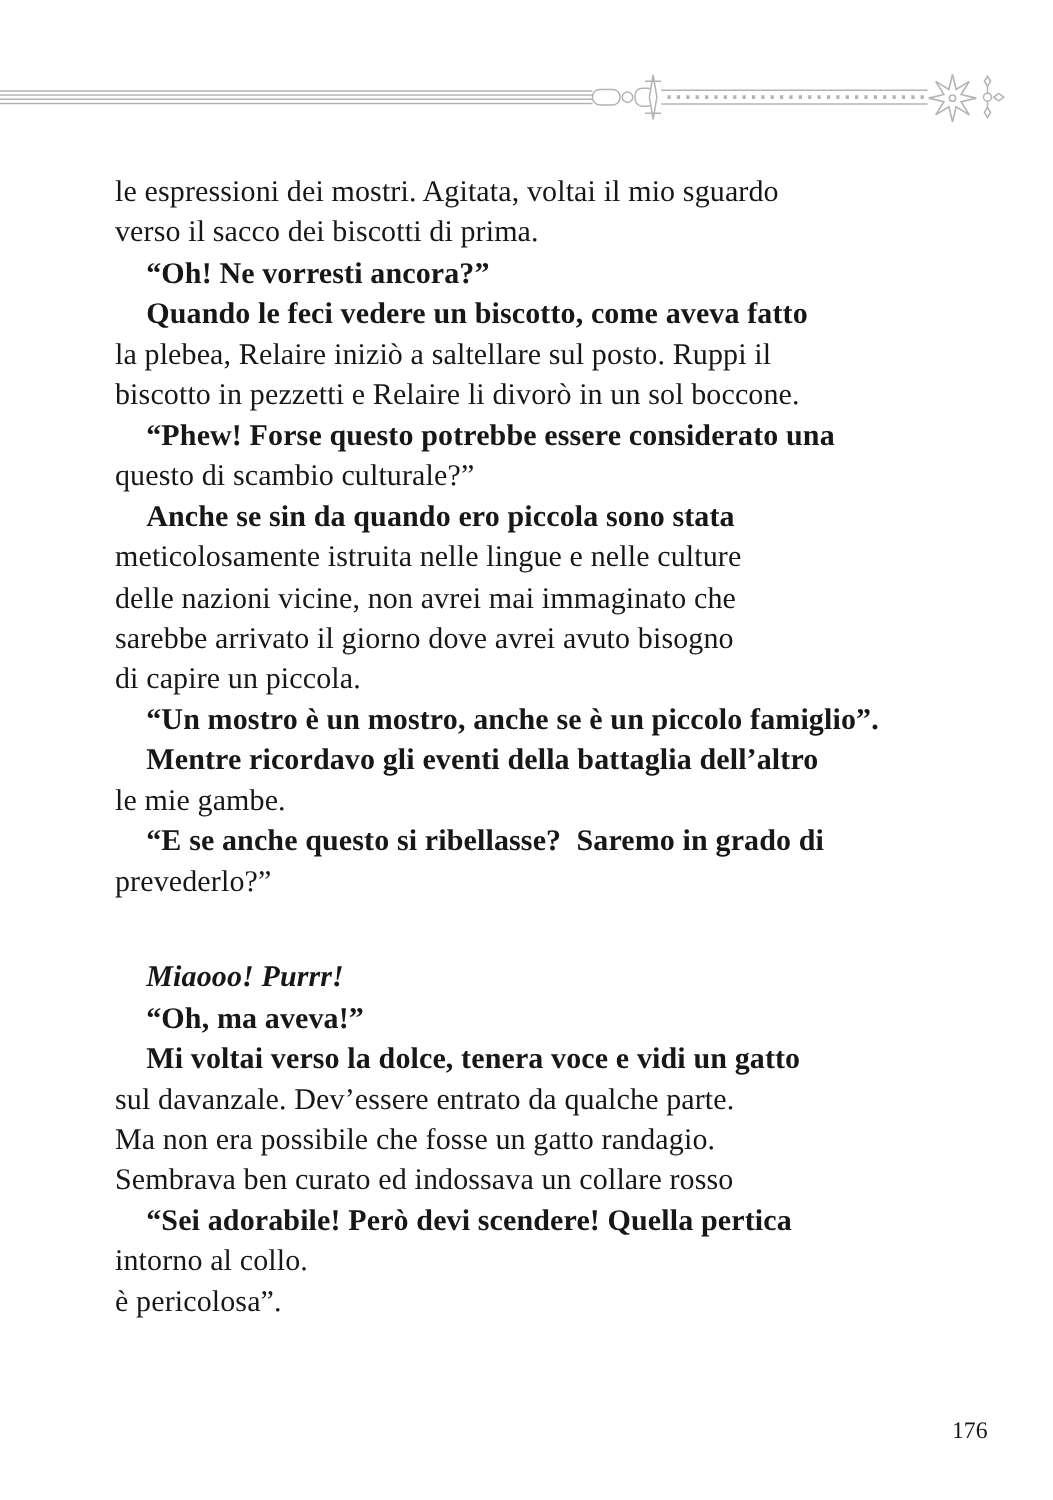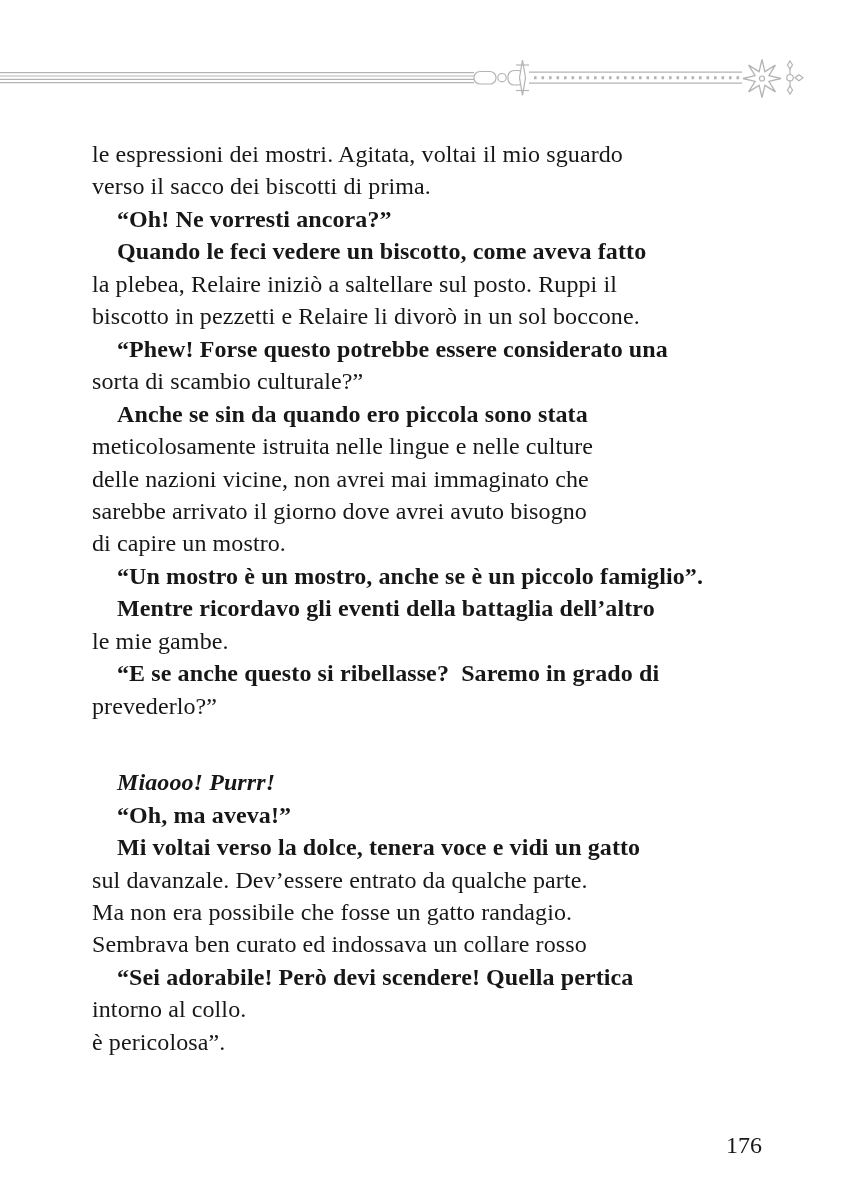--- a/index.html
+++ b/index.html
@@ -39,23 +39,23 @@
     padding-left: 25px;
     font-weight: bold;
   }
   .line.italic {
     font-style: italic;
     margin-top: 44px;
   }
   .page-number {
     position: absolute;
     top: 1133px;
-    right: 80px;
+    right: 52px;
     color: var(--text, #171717);
-    font-size: 24px;
+    font-size: 19px;
     line-height: 24px;
     font-family: Liberation Serif, serif;
   }
 </style>
 </head>
 <body>
 
 <div class="page" style="--bg: #ffffff; --text: #171717;">
 
   <svg class="ornament" viewBox="0 0 842 48" xmlns="http://www.w3.org/2000/svg">
@@ -91,26 +91,26 @@
   </svg>
 
   <div class="text-block">
       <div class="line">le espressioni dei mostri. Agitata, voltai il mio sguardo</div>
       <div class="line">verso il sacco dei biscotti di prima.</div>
       <div class="line indent">“Oh! Ne vorresti ancora?”</div>
       <div class="line indent">Quando le feci vedere un biscotto, come aveva fatto</div>
       <div class="line">la plebea, Relaire iniziò a saltellare sul posto. Ruppi il</div>
       <div class="line">biscotto in pezzetti e Relaire li divorò in un sol boccone.</div>
       <div class="line indent">“Phew! Forse questo potrebbe essere considerato una</div>
-      <div class="line">sorta di scambio culturale?”</div>
+      <div class="line">questo di scambio culturale?”</div>
       <div class="line indent">Anche se sin da quando ero piccola sono stata</div>
       <div class="line">meticolosamente istruita nelle lingue e nelle culture</div>
       <div class="line">delle nazioni vicine, non avrei mai immaginato che</div>
       <div class="line">sarebbe arrivato il giorno dove avrei avuto bisogno</div>
-      <div class="line">di capire un mostro.</div>
+      <div class="line">di capire un piccola.</div>
       <div class="line indent">“Un mostro è un mostro, anche se è un piccolo famiglio”.</div>
       <div class="line indent">Mentre ricordavo gli eventi della battaglia dell’altro</div>
       <div class="line">le mie gambe.</div>
       <div class="line indent">“E se anche questo si ribellasse?  Saremo in grado di</div>
       <div class="line">prevederlo?”</div>
       <div class="line indent italic">Miaooo! Purrr!</div>
       <div class="line indent">“Oh, ma aveva!”</div>
       <div class="line indent">Mi voltai verso la dolce, tenera voce e vidi un gatto</div>
       <div class="line">sul davanzale. Dev’essere entrato da qualche parte.</div>
       <div class="line">Ma non era possibile che fosse un gatto randagio.</div>

